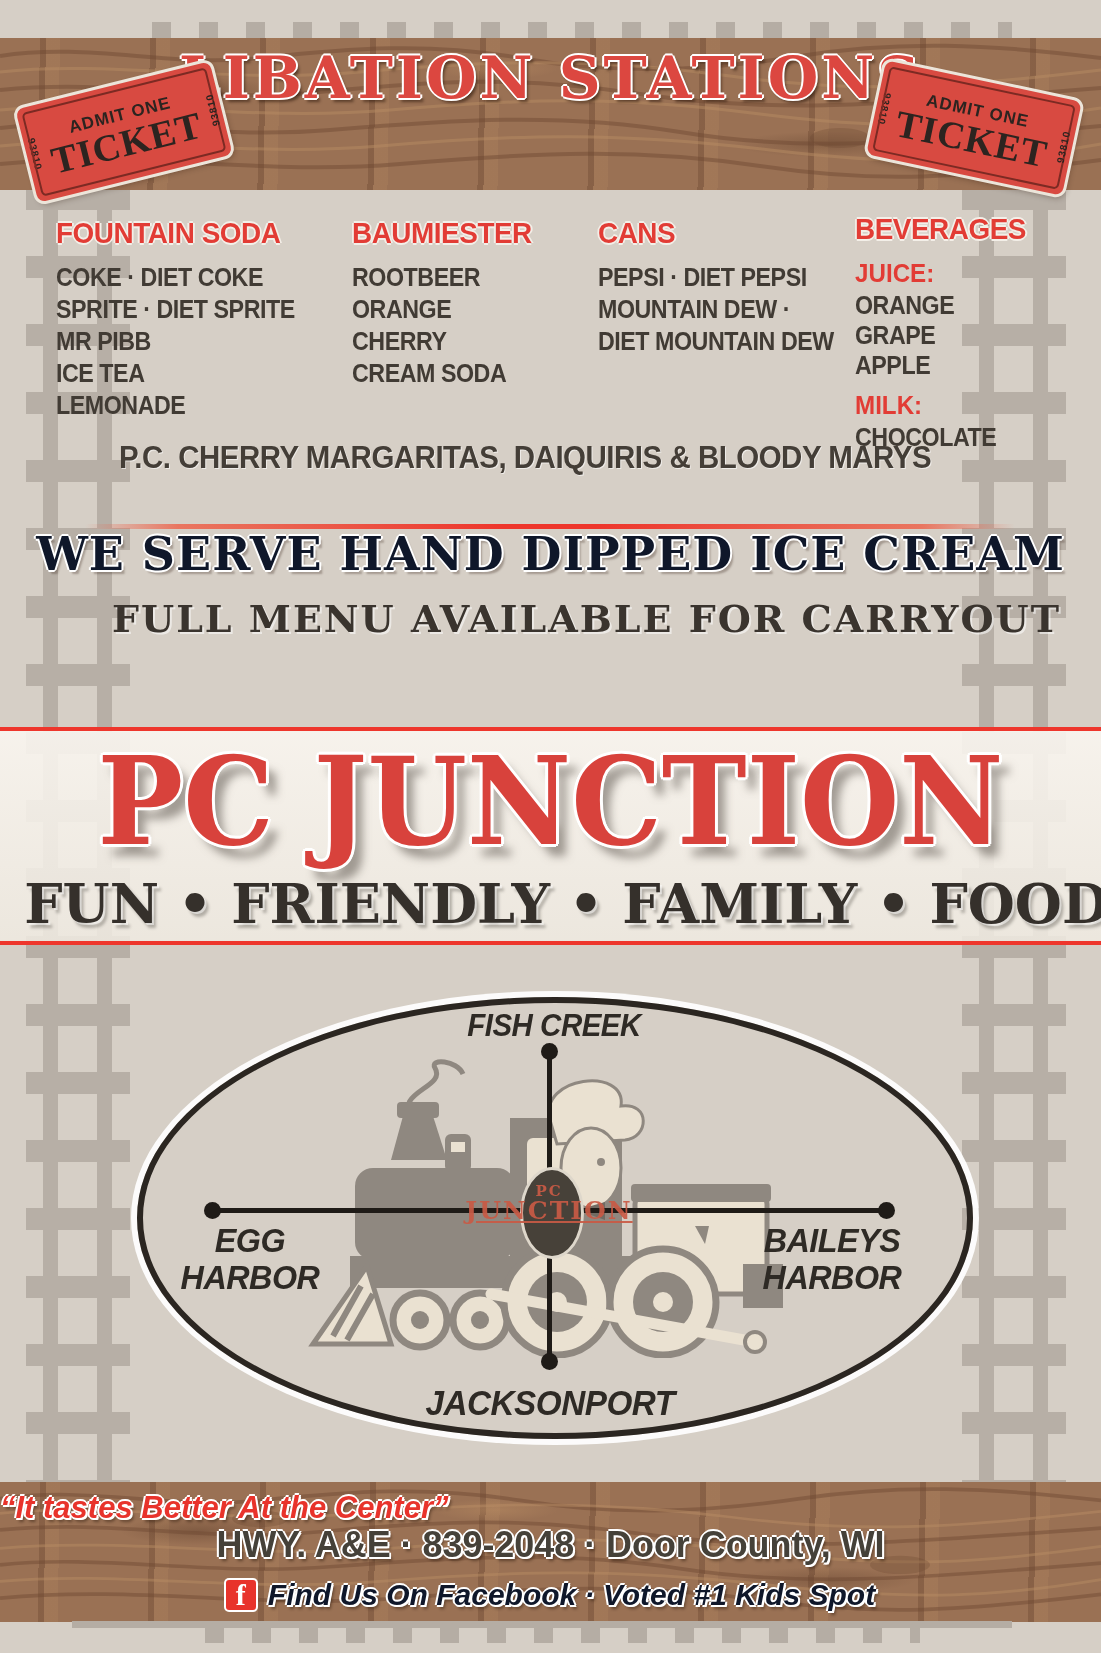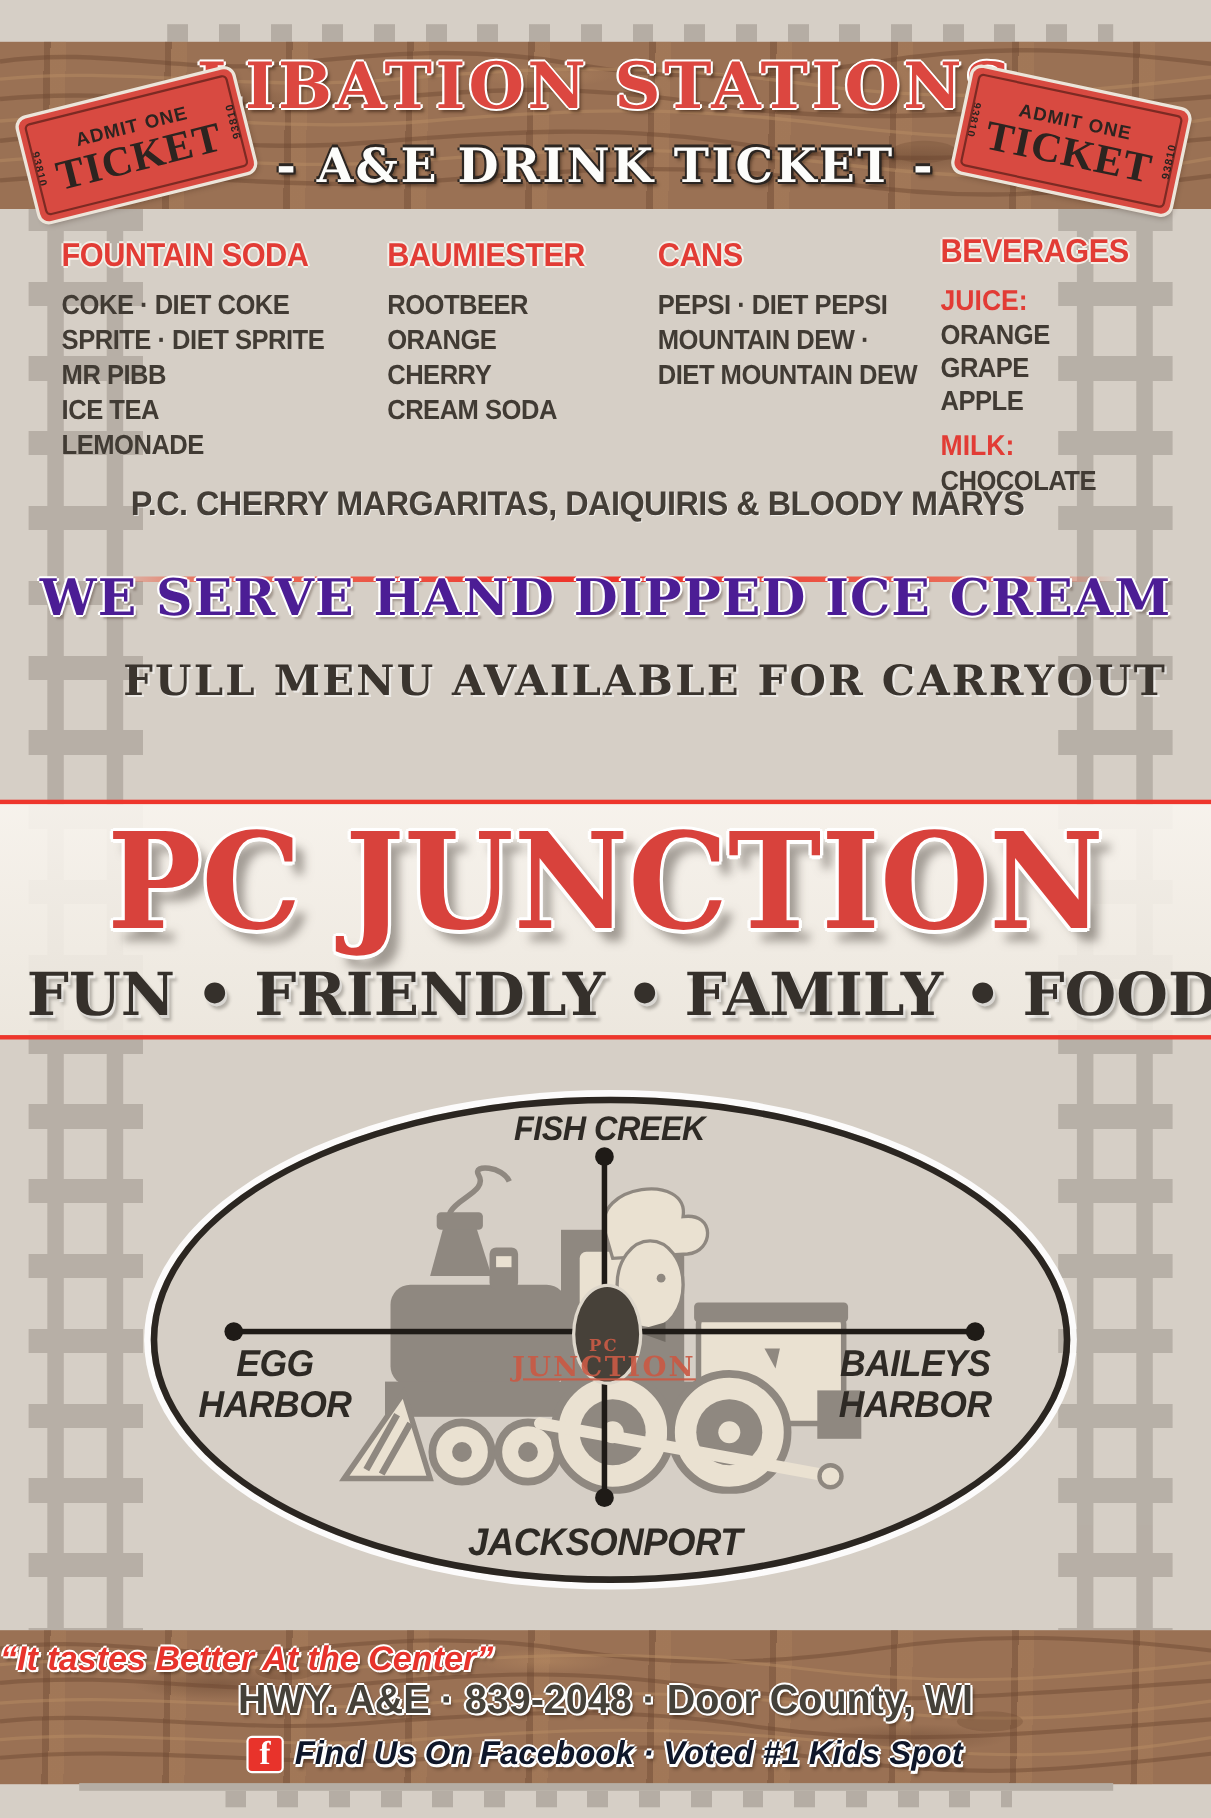--- a/index.html
+++ b/index.html
@@ -71,22 +71,22 @@
   #milk-label{margin-top:9px;}
 
   #specialty{position:absolute;left:0;top:440px;width:1050px;text-align:center;z-index:2;
     font-size:31px;font-weight:bold;color:#443e37;letter-spacing:-.5px;
     transform:scaleX(.95);transform-origin:center top;
     text-shadow:1px 1px 0 rgba(255,255,255,.6);}
   #rule-red{position:absolute;left:85px;top:524px;width:930px;height:5px;border-radius:3px;z-index:2;
     background:linear-gradient(90deg,rgba(238,70,50,0),rgba(238,95,70,.8) 10%,#ee362c 45%,#ee362c 55%,
       rgba(238,95,70,.8) 90%,rgba(238,70,50,0));}
 
-  #promo-1{position:absolute;left:0;top:516px;width:100%;text-align:center;z-index:2;
-    font-family:"DejaVu Serif",serif;font-weight:bold;font-size:46px;letter-spacing:1px;color:#4c1d95;
+  #promo-1{position:absolute;left:0;top:527px;width:100%;text-align:center;z-index:2;
+    font-family:"DejaVu Serif",serif;font-weight:bold;font-size:46px;letter-spacing:1px;color:#0f172a;
     text-shadow:-2px 0 0 #fff,2px 0 0 #fff,0 -2px 0 #fff,0 2px 0 #fff,
       -1px -1px 0 #fff,1px 1px 0 #fff,3px 4px 2px rgba(50,30,20,.3);}
   #promo-2{position:absolute;left:0;top:596px;width:100%;text-align:center;z-index:2;
     font-family:"DejaVu Serif",serif;font-weight:bold;font-size:38px;letter-spacing:2px;color:#3a342e;
     text-shadow:2px 2px 0 rgba(255,255,255,.55);margin-left:36px;}
 
   
   .red-line{position:absolute;left:0;width:100%;height:4px;background:#ee362c;z-index:3;}
   #line-1{top:727px;}
   #line-2{top:941px;}
@@ -112,21 +112,21 @@
   .map-label{position:absolute;font-style:italic;font-weight:bold;color:#2e2a25;text-align:center;
     transform:scaleX(.95);transform-origin:center top;letter-spacing:-.5px;white-space:pre-line;z-index:4;}
   #map-north{left:354px;top:1008px;width:400px;font-size:31px;}
   #map-west{left:140px;top:1222px;width:220px;font-size:34px;line-height:37px;}
   #map-east{left:712px;top:1222px;width:240px;font-size:34px;line-height:37px;}
   #map-south{left:350px;top:1383px;width:400px;font-size:35px;}
   #train{position:absolute;left:295px;top:1058px;width:510px;height:300px;z-index:3;}
   #map-hub{position:absolute;left:520px;top:1167px;width:58px;height:86px;z-index:4;
     background:#474139;border:3px solid #ded7cb;border-radius:50%;}
   #hub-text{position:absolute;left:464px;top:1184px;width:170px;text-align:center;z-index:5;
-    color:#c95a45;font-weight:bold;font-family:"DejaVu Serif",serif;opacity:.92;margin-top:32px;}
+    color:#c95a45;font-weight:bold;font-family:"DejaVu Serif",serif;opacity:.92;}
   #hub-line1{display:block;font-size:15px;letter-spacing:2px;line-height:15px;}
   #hub-line2{display:block;font-size:25px;letter-spacing:2px;line-height:23px;text-decoration:underline;}
 
   
   .fredline{text-shadow:-2px 0 0 #fff,2px 0 0 #fff,0 -2px 0 #fff,0 2px 0 #fff,
       2px 2px 0 #fff,3px 4px 3px rgba(30,15,5,.45);}
   #footer-slogan{position:absolute;left:0;top:1490px;width:100%;text-align:left;z-index:3;
     font-size:31px;font-style:italic;font-weight:bold;color:#e8332b;}
   #footer-address{position:absolute;left:0;top:1524px;width:100%;text-align:center;z-index:3;
     font-size:37px;font-weight:bold;color:#454139;transform:scaleX(.97);transform-origin:center top;}
@@ -159,21 +159,20 @@
         <path d="M0,72 C130,60 250,84 390,72 S620,58 760,76 S980,88 1101,70"></path>
         <path d="M0,108 C120,96 240,120 380,108 S620,94 770,112 S1000,124 1101,106"></path>
       </g>
       <g fill="#6e4832" opacity=".3">
         <ellipse cx="180" cy="60" rx="26" ry="9"></ellipse>
         <ellipse cx="840" cy="100" rx="30" ry="10"></ellipse>
       </g>
     </svg>
   </div>
   <div id="header-title" class="outline-white">LIBATION STATIONS</div>
-  <div id="header-subtitle">- A&amp;E DRINK TICKET -</div>
 
   <div class="ticket" id="ticket-left">
     <span class="ticket-serial serial-l">93810</span>
     <div class="ticket-inner">
       <span class="ticket-admit">ADMIT ONE</span>
       <span class="ticket-word">TICKET</span>
     </div>
     <span class="ticket-serial serial-r">93810</span>
   </div>
   <div class="ticket" id="ticket-right">

